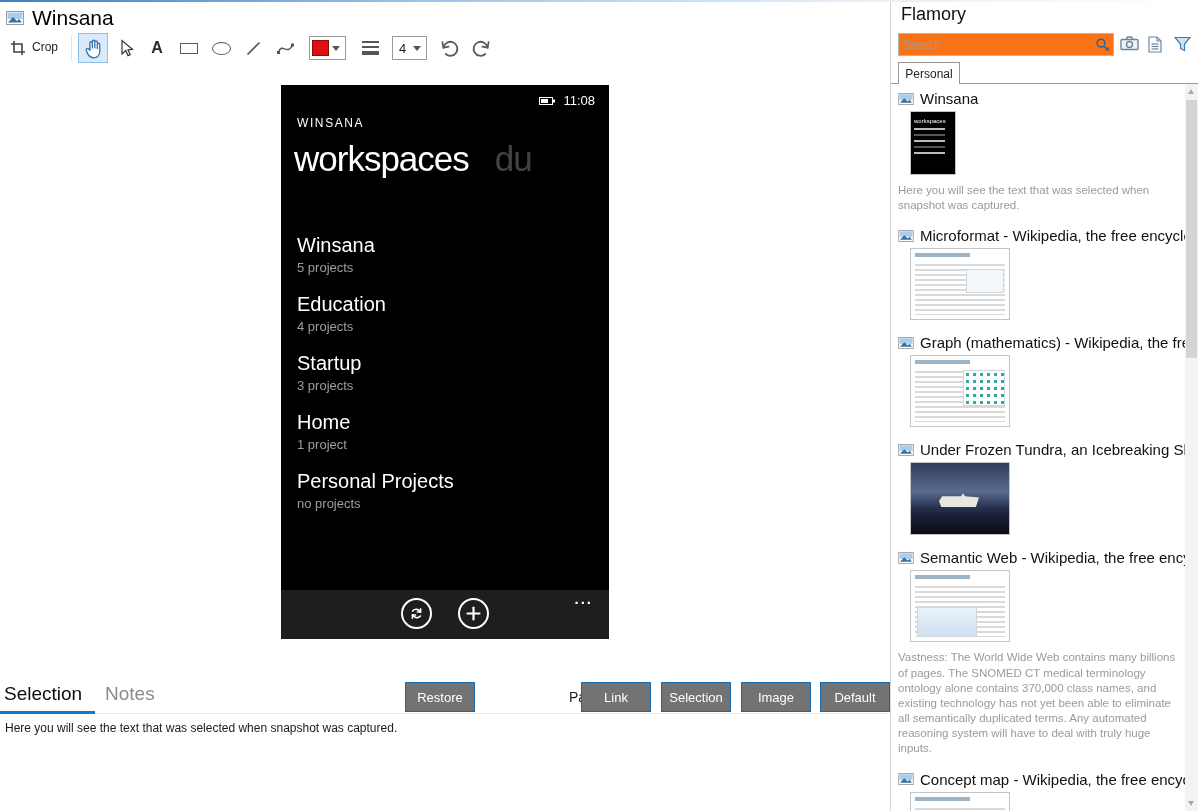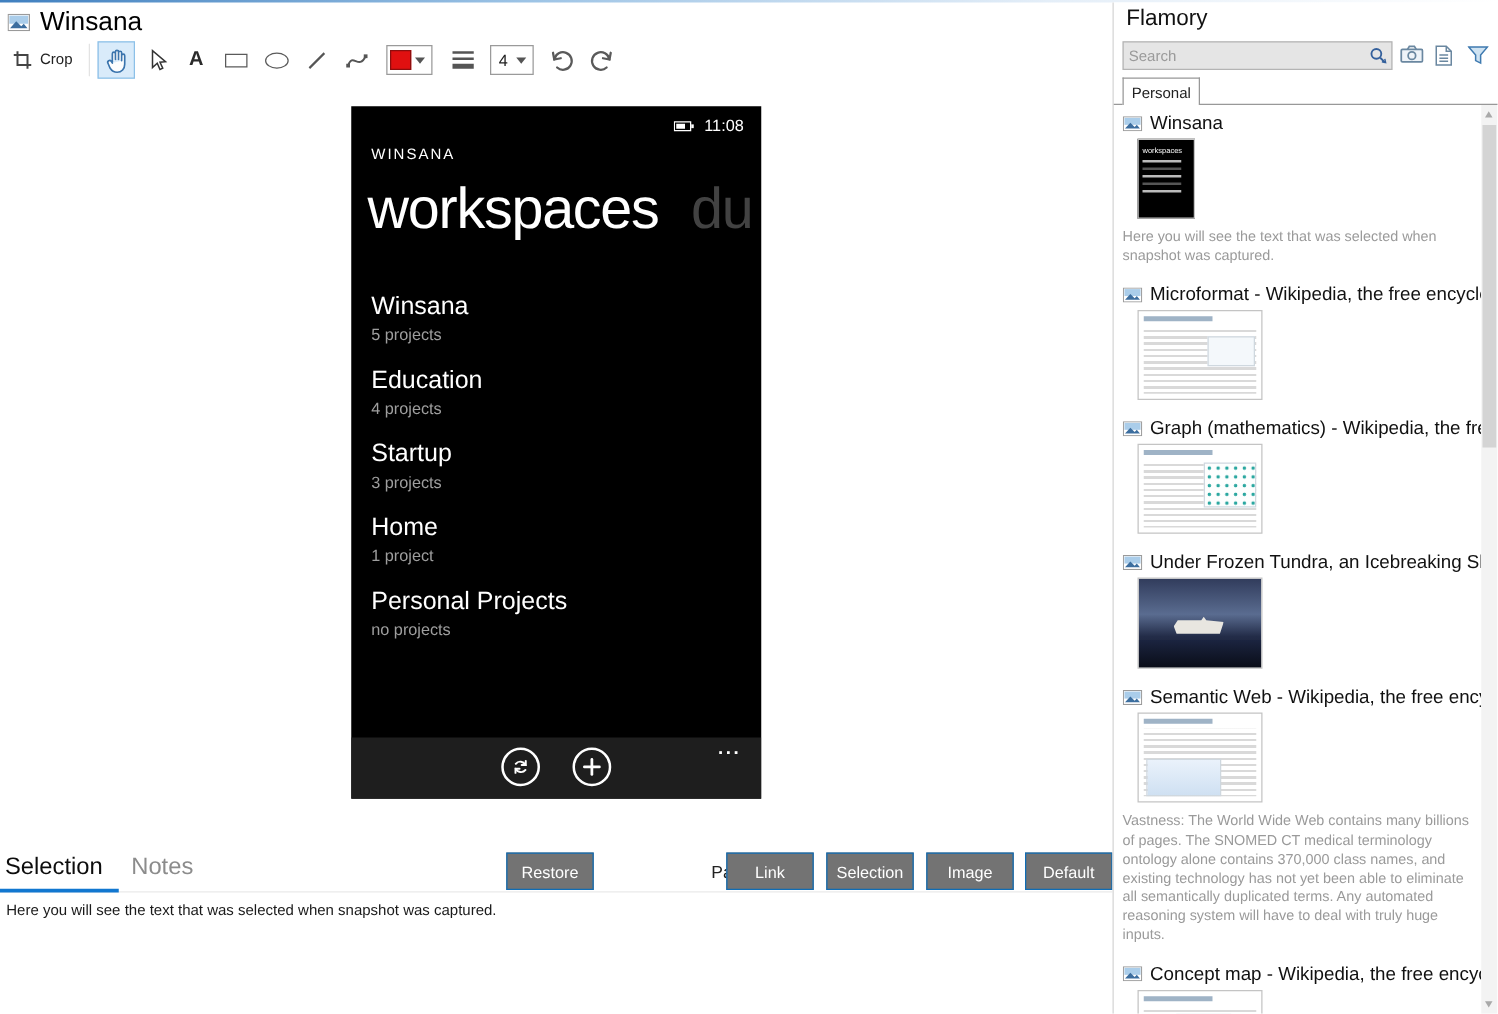--- a/index.html
+++ b/index.html
@@ -43,21 +43,21 @@
   .size-dd .val { font-size:13px; color:#222; margin-right:4px; }
   .flip { transform:scaleX(-1); }
 
   
   .phone { position:absolute; left:281px; top:83px; width:328px; height:554px;
     background:#000; color:#fff; overflow:hidden; }
   .phone-status { position:absolute; top:8px; right:14px; display:flex; align-items:center; gap:7px;
     font-size:13px; color:#fff; }
   .phone-appname { position:absolute; top:31px; left:16px; font-size:12px; letter-spacing:1.6px; }
   .phone-pano { position:absolute; top:54px; left:13px; white-space:nowrap;
-    font-size:46px; font-weight:300; letter-spacing:-1px; }
+    font-size:35px; font-weight:300; letter-spacing:-1px; }
   .phone-pano .next { color:#424242; margin-left:26px; }
   .phone-list { position:absolute; left:16px; top:147px; }
   .pitem { margin-bottom:15px; }
   .pitem .nm { font-size:20px; line-height:26px; color:#fff; }
   .pitem .ct { font-size:13px; line-height:17px; color:#9e9e9e; margin-top:1px; }
   .phone-appbar { position:absolute; left:0; bottom:0; width:100%; height:49px; background:#1e1e1e; }
   .appbar-icons { display:flex; justify-content:center; gap:26px; padding-top:8px; }
   .cbtn { width:31px; height:31px; border:2px solid #fff; border-radius:50%;
     display:flex; align-items:center; justify-content:center; }
   .appbar-more { position:absolute; right:16px; top:0px; font-size:15px; font-weight:bold;
@@ -73,21 +73,21 @@
     border:1px solid #0f6cb4; color:#fff; font-size:13px;
     display:flex; align-items:center; justify-content:center; cursor:default; }
   .paste-lbl { position:absolute; left:534px; top:687px; font-size:14px; color:#222;margin-left:35px; }
   .selection-note { position:absolute; left:5px; top:719px; font-size:12px; color:#1a1a1a; }
 
   
   .sidebar { position:absolute; left:890px; top:2px; width:308px; height:809px;
     border-left:1px solid #d5d5d5; background:#fff; }
   .sb-title { position:absolute; left:10px; top:2px; font-size:18px; color:#111; }
   .sb-search { position:absolute; left:7px; top:31px; width:216px; height:23px;
-    border:1px solid #b4b4b4; background:#e5e5e5; display:flex; align-items:center; }
+    border:1px solid #b4b4b4; background:#f97316; display:flex; align-items:center; }
   .sb-search input { flex:1; border:none; outline:none; height:100%; font-size:12px;
     padding:0 4px; color:#444; font-family:"Liberation Sans",sans-serif; background:transparent; }
   .sb-search input::placeholder { color:#9a9a9a; }
   .sb-search .mag { padding:0 3px 0 0; display:flex; }
   .sb-ico { position:absolute; top:34px; display:flex; cursor:default; }
   .sb-tab { position:absolute; left:7px; top:60px; width:62px; height:22px; background:#fff;
     border:1px solid #989898; border-bottom:none; z-index:2;
     font-size:12px; color:#222; display:flex; align-items:center; justify-content:center; }
   .sb-tabline { position:absolute; left:0; top:81px; width:308px; height:1px; background:#989898; }
 

